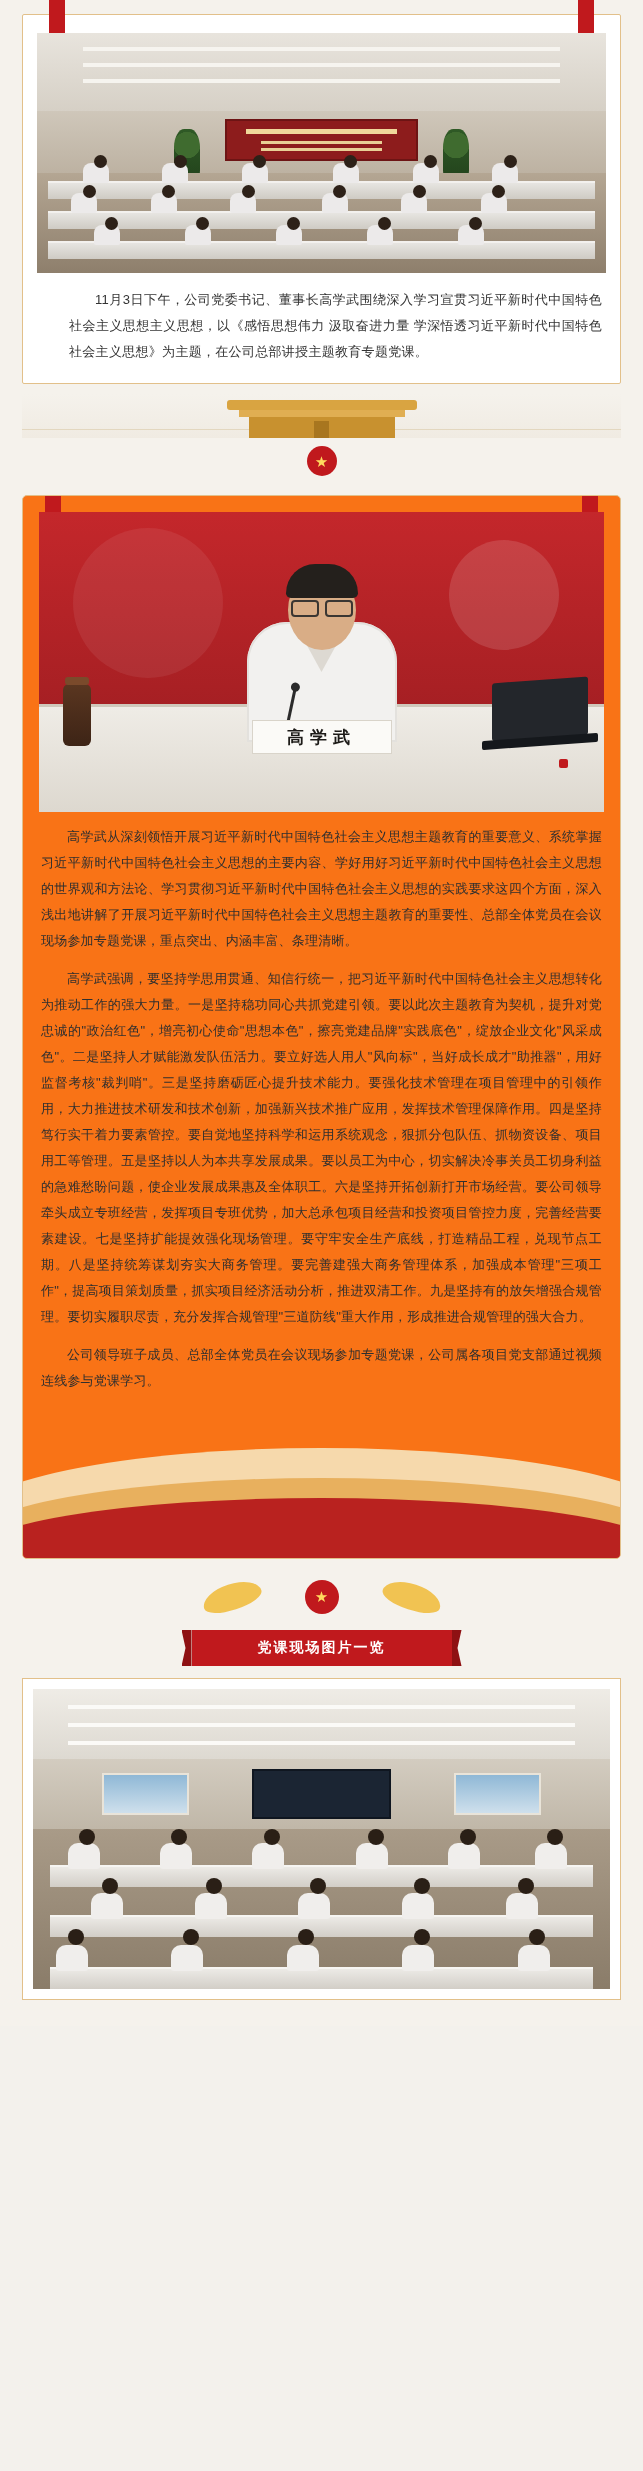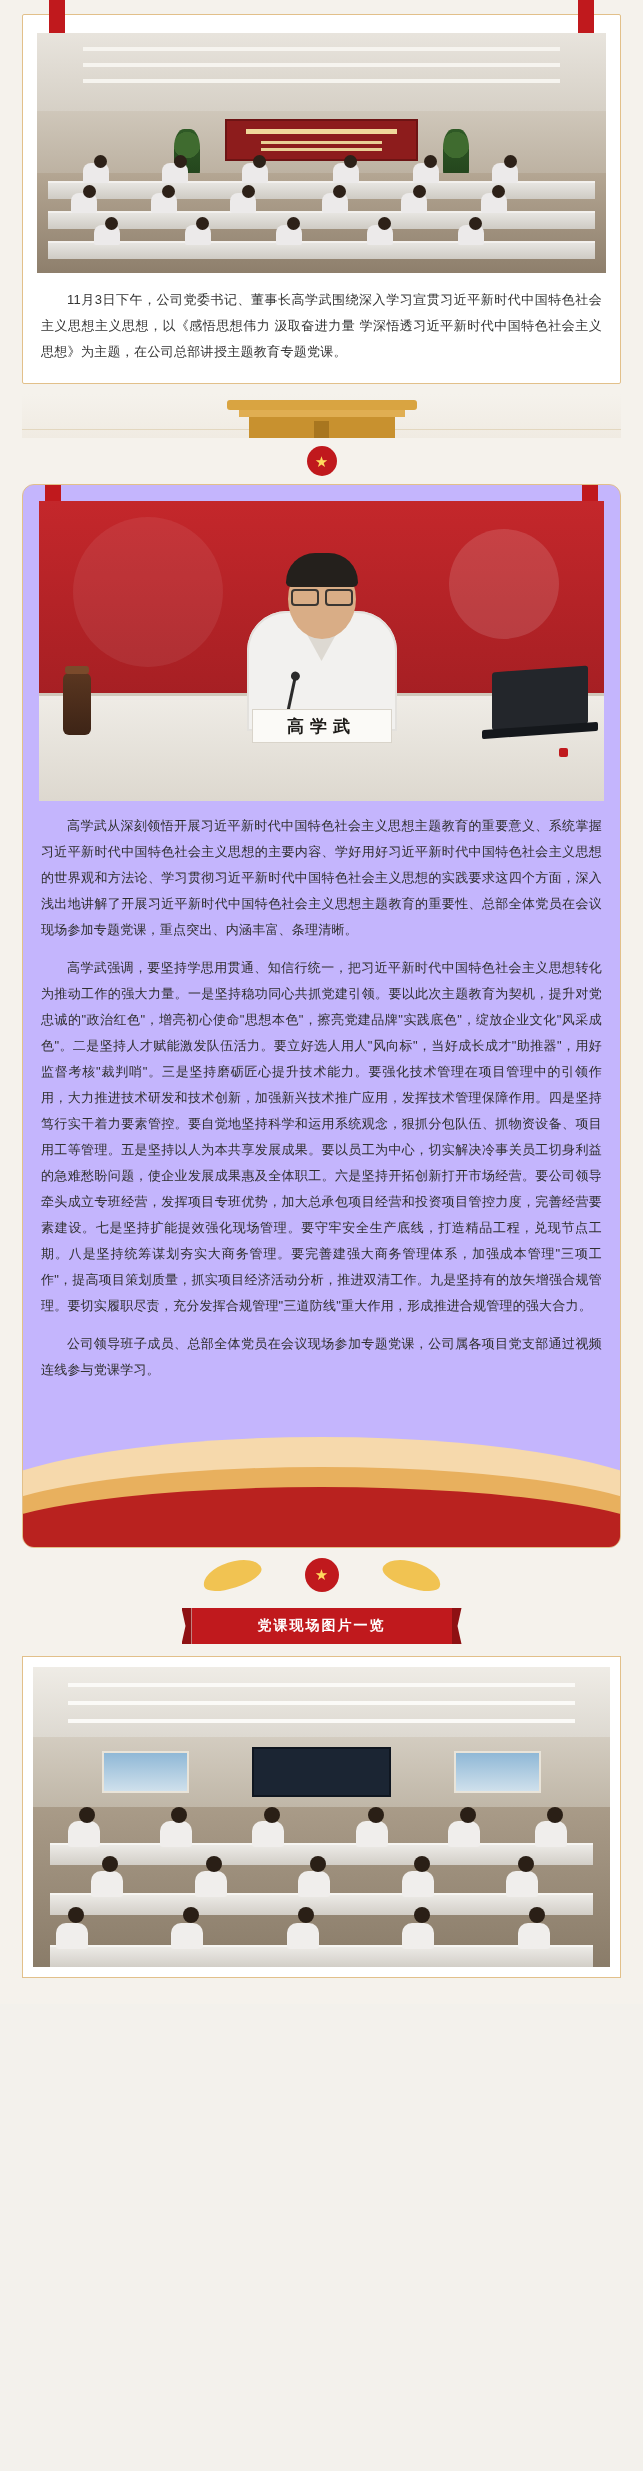--- a/index.html
+++ b/index.html
@@ -112,20 +112,21 @@
   }
 
   .cap1 {
     font-size: 13px;
     line-height: 26px;
     color: #333;
     text-align: justify;
     text-indent: 2em;
     padding: 14px 4px 8px 4px;
     letter-spacing: .3px;
+    margin-left: 28px;
   }
 
   
   .gate-wrap {
     margin: 10px 22px 0 22px;
     height: 44px;
     position: relative;
     background: linear-gradient(#f5f2ec, #f0ebe2);
   }
   .gate {
@@ -159,24 +160,24 @@
   .emblem {
     position:absolute; left:50%; top:8px; transform:translateX(-50%);
     width: 30px; height: 30px; border-radius:50%;
     background:#c0191d;
     display:flex; align-items:center; justify-content:center;
   }
   .emblem span { color:#ffd95e; font-size:15px; line-height:1; }
 
   
   .card2 {
-    margin: 0 22px;
-    background:#c4b5fd;
+    margin: 11px 22px;
+    background:#f97316;
     border:1px solid #e2c08a;
-    border-radius:12px;
+    border-radius:5px;
     padding: 16px 16px 0 16px;
     position:relative;
     overflow:hidden;
   }
   .card2 .ribbon-left { left: 22px; }
   .card2 .ribbon-right { right: 22px; }
 
   
   .photo-portrait {
     height: 300px;

